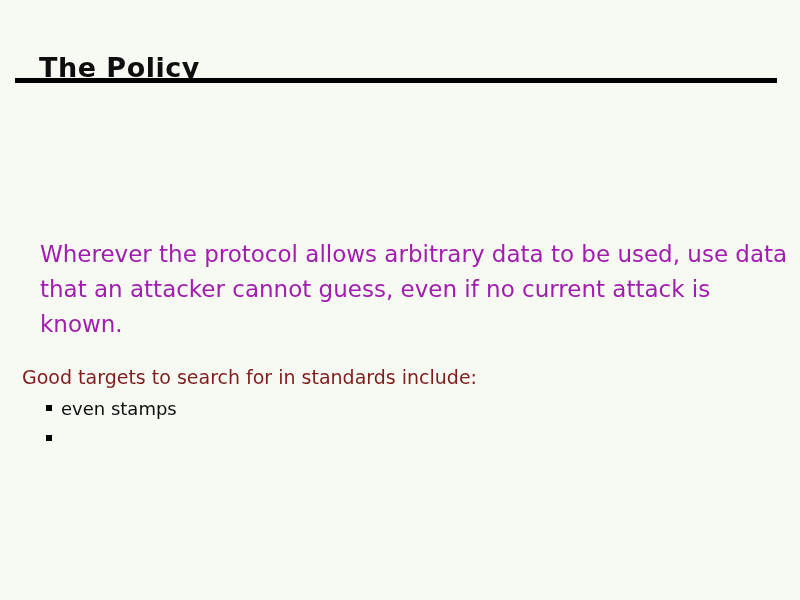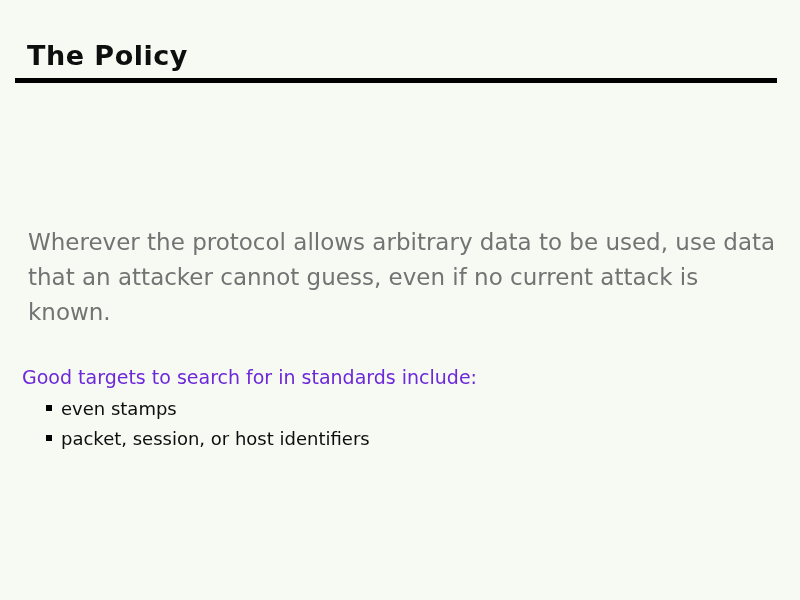--- a/index.html
+++ b/index.html
@@ -16,53 +16,53 @@
     position: relative;
   }
   .slide {
     position: absolute;
     inset: 0;
   }
   .slide-title {
     position: absolute;
     left: 27px;
     top: 40px;
-    margin: 0;
+    margin: 12px;
     font-size: 27px;
     font-weight: 600;
     color: #0e0e0e;
     letter-spacing: 0.5px;
   }
   .title-rule {
     position: absolute;
     left: 15px;
     top: 78px;
     width: 762px;
     height: 5px;
     background: #000000;
   }
   .policy-statement {
     position: absolute;
     left: 24px;
     top: 221px;
-    margin: 4px;
+    margin: 16px;
     width: 760px;
     font-size: 23px;
     line-height: 35px;
-    color: #737373;
+    color: #a21caf;
     font-weight: 500;
   }
   .targets-intro {
     position: absolute;
     left: 22px;
     top: 365px;
     margin: 0;
     font-size: 19px;
     line-height: 24px;
-    color: #6d28d9;
+    color: #7f1d1d;
   }
   .targets-list {
     position: absolute;
     left: 46px;
     top: 393px;
     margin: 0;
     padding: 0;
     list-style: none;
   }
   .targets-list li {
@@ -97,17 +97,16 @@
 
   <p class="targets-intro">Good targets to search for in standards include:</p>
 
   <ul class="targets-list">
     <li>
       <span class="bullet-square"></span>
       <span>even stamps</span>
     </li>
     <li>
       <span class="bullet-square"></span>
-      <span>packet, session, or host identifiers</span>
     </li>
   </ul>
 
 </div>
 
 </body></html>

